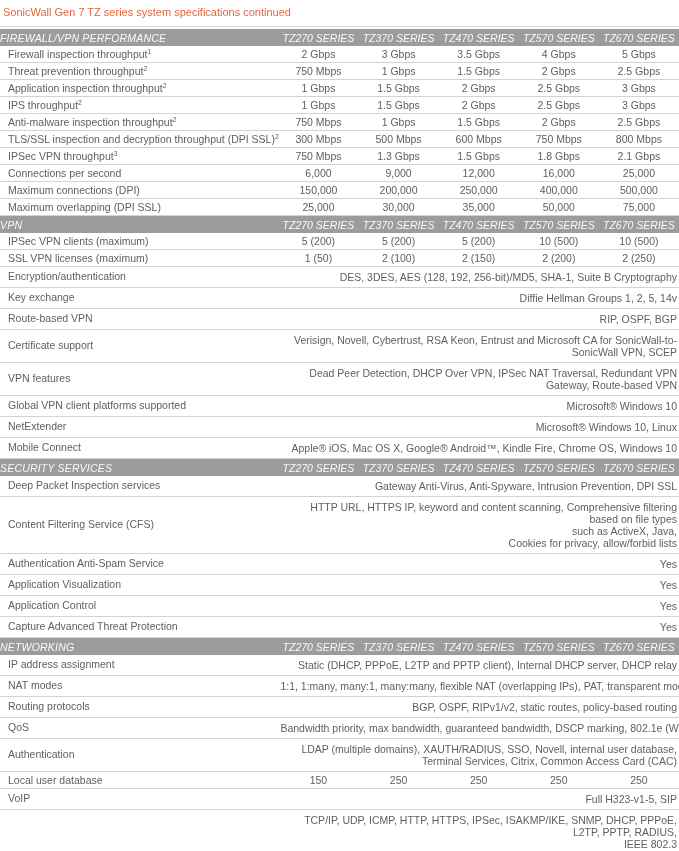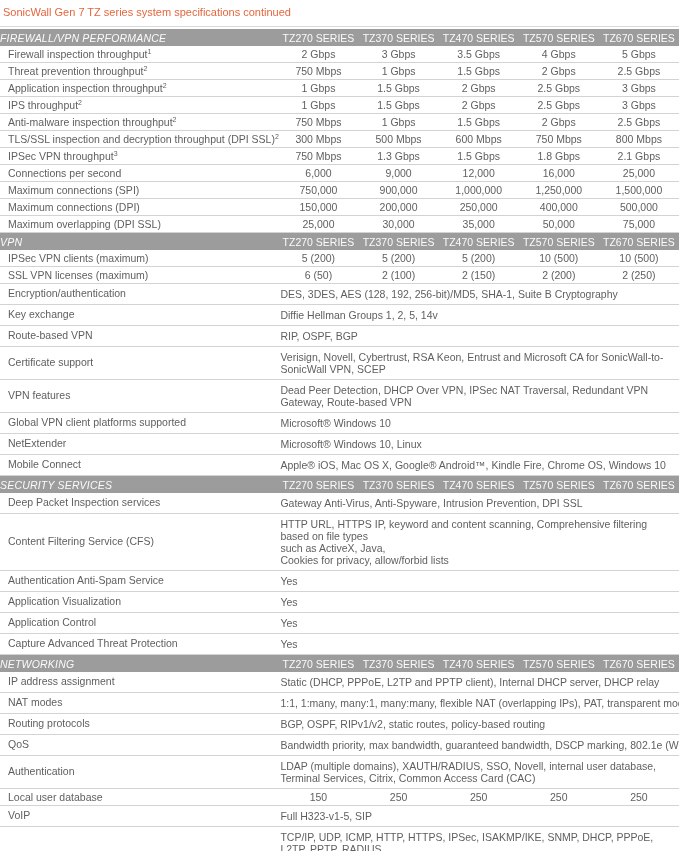--- a/index.html
+++ b/index.html
@@ -18,25 +18,25 @@
     width: 679px; border-collapse: collapse; table-layout: fixed;
     margin-top: 2px; color: var(--text);
   }
   col.c-label { width: 278px; }
   col.c-val { width: 80px; }
   tr.section-header th {
     background: var(--header-bg); color: var(--header-text);
     font-weight: 400; font-size: 10.5px; height: 17px; padding: 0;
   }
   th.section-title { text-align: left; padding-left: 8px; letter-spacing: 0.2px; font-style: italic; }
-  th.col-header { font-size: 10px; white-space: nowrap; }
+  th.col-header { font-size: 10px; white-space: nowrap; font-style: italic; }
   td { border-bottom: 1px solid var(--border); font-size: 10.5px; line-height: 12px; }
   td.label-cell { text-align: left; padding: 2px 0 2px 8px; white-space: nowrap; overflow: visible; }
   td.value-cell { text-align: center; padding: 2px 0; }
-  td.span-cell { text-align: left; padding: 4px 2px; white-space: pre-line; }
+  td.span-cell { text-align: right; padding: 4px 2px; white-space: pre-line; }
   td.span-cell.one-line { white-space: nowrap; }
   tr.span-row td.label-cell { padding-bottom: 4px; }
   sup.fn { font-size: 7px; line-height: 0; }
 </style>
 </head>
 <body>
 
 <div class="page" style="--accent: #E4663E; --header-bg: #9C9C9C; --header-text: #FBFBFB; --text: #5F5F5F; --border: #D3D3D3;">
   <h1 class="title">SonicWall Gen 7 TZ series system specifications continued</h1>
   <div class="hairline"></div>
@@ -116,28 +116,20 @@
         </tr>
         <tr class="data-row">
           <td class="label-cell"><span>Connections per second</span></td>
           <td class="value-cell">6,000</td>
           <td class="value-cell">9,000</td>
           <td class="value-cell">12,000</td>
           <td class="value-cell">16,000</td>
           <td class="value-cell">25,000</td>
         </tr>
         <tr class="data-row">
-          <td class="label-cell"><span>Maximum connections (SPI)</span></td>
-          <td class="value-cell">750,000</td>
-          <td class="value-cell">900,000</td>
-          <td class="value-cell">1,000,000</td>
-          <td class="value-cell">1,250,000</td>
-          <td class="value-cell">1,500,000</td>
-        </tr>
-        <tr class="data-row">
           <td class="label-cell"><span>Maximum connections (DPI)</span></td>
           <td class="value-cell">150,000</td>
           <td class="value-cell">200,000</td>
           <td class="value-cell">250,000</td>
           <td class="value-cell">400,000</td>
           <td class="value-cell">500,000</td>
         </tr>
         <tr class="data-row">
           <td class="label-cell"><span>Maximum overlapping (DPI SSL)</span></td>
           <td class="value-cell">25,000</td>
@@ -157,21 +149,21 @@
         <tr class="data-row">
           <td class="label-cell"><span>IPSec VPN clients (maximum)</span></td>
           <td class="value-cell">5 (200)</td>
           <td class="value-cell">5 (200)</td>
           <td class="value-cell">5 (200)</td>
           <td class="value-cell">10 (500)</td>
           <td class="value-cell">10 (500)</td>
         </tr>
         <tr class="data-row">
           <td class="label-cell"><span>SSL VPN licenses (maximum)</span></td>
-          <td class="value-cell">6 (50)</td>
+          <td class="value-cell">1 (50)</td>
           <td class="value-cell">2 (100)</td>
           <td class="value-cell">2 (150)</td>
           <td class="value-cell">2 (200)</td>
           <td class="value-cell">2 (250)</td>
         </tr>
         <tr class="data-row span-row">
           <td class="label-cell"><span>Encryption/authentication</span></td>
           <td class="span-cell one-line" colspan="5">DES, 3DES, AES (128, 192, 256-bit)/MD5, SHA-1, Suite B Cryptography</td>
         </tr>
         <tr class="data-row span-row">

